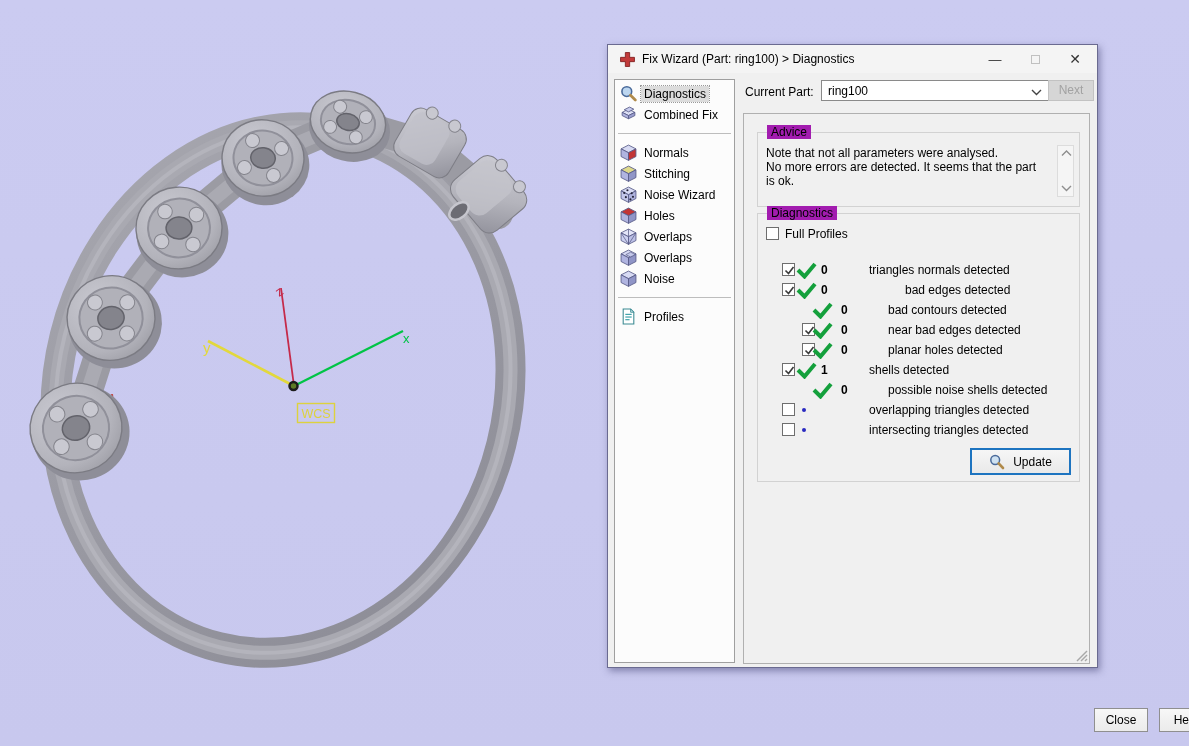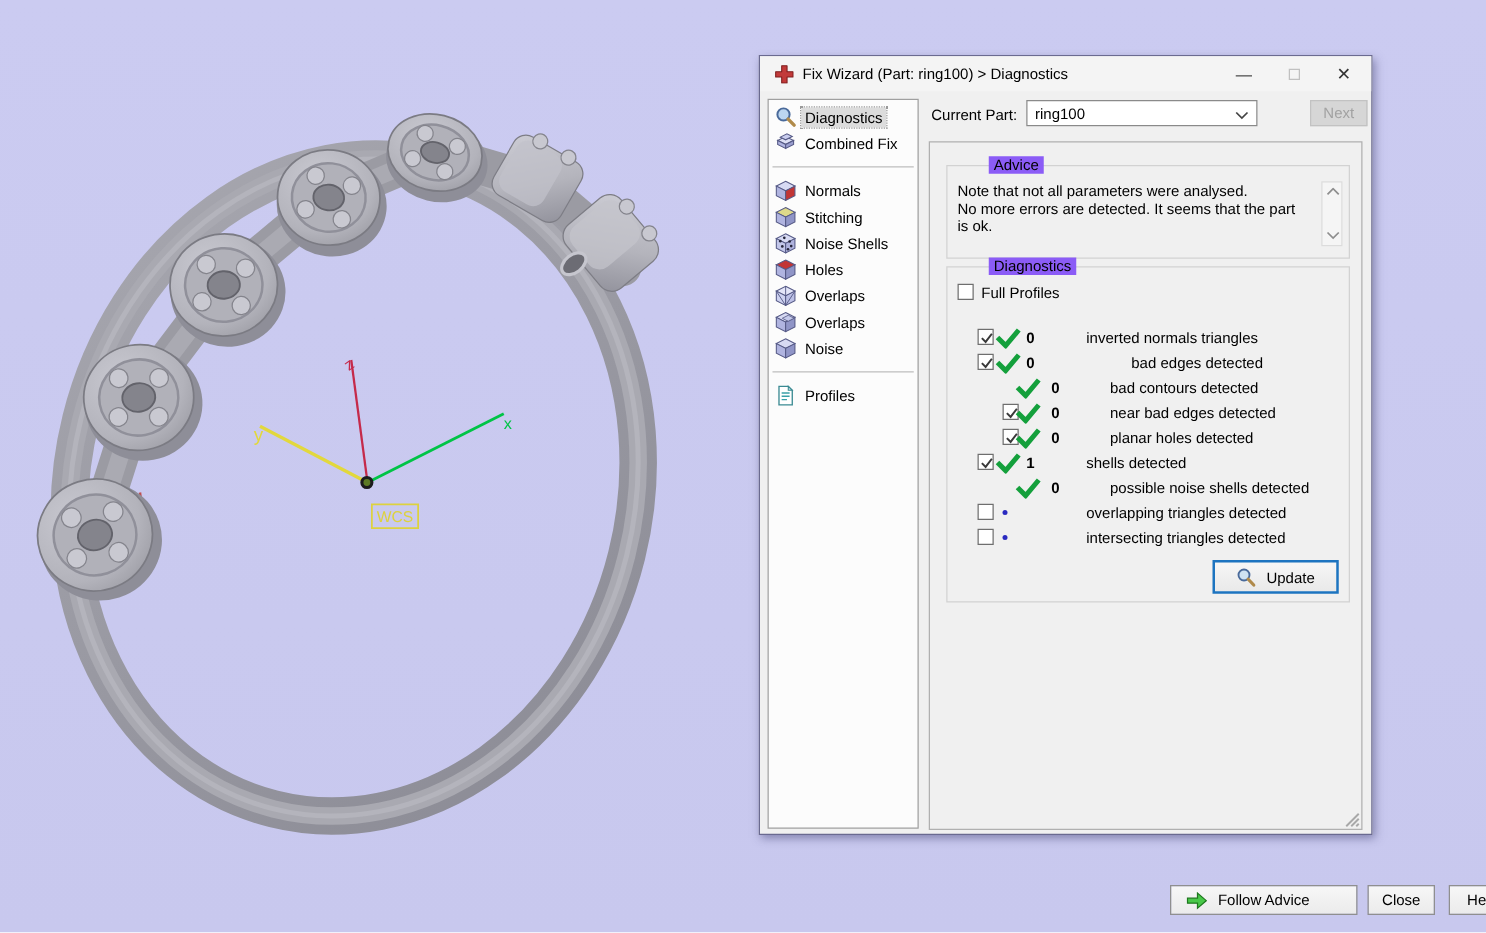--- a/index.html
+++ b/index.html
@@ -18,40 +18,40 @@
   #title-icon { margin-left:12px; width:15px; height:15px; }
   #title-text { margin-left:7px; font-size:12px; }
   .winbtns { position:absolute; right:2px; top:0; height:28px; display:flex; }
   .winbtn { width:40px; height:28px; display:flex; align-items:center; justify-content:center;
             font-size:13px; color:#333; }
   .winbtn .maxbox { width:9px; height:9px; border:1px solid #c0c0c0; }
   .winbtn.close { font-size:14px; }
 
   
   #current-part-label { position:absolute; left:137px; top:40px; }
-  #current-part-select { position:absolute; left:213px; top:35px; width:185px; height:21px;
+  #current-part-select { position:absolute; left:213px; top:35px; width:228px; height:21px;
         background:#fff; border:1px solid #8a8a8a; display:flex; align-items:center; padding-left:6px; }
   #current-part-select svg { position:absolute; right:6px; top:8px; }
   #next-btn { position:absolute; left:440px; top:35px; width:46px; height:21px;
         background:#d6d6d6; border:1px solid #c2c2c2; color:#a2a2a2; text-align:center; line-height:19px; }
 
   
   #sidebar { position:absolute; left:6px; top:34px; width:121px; height:584px;
              background:#fcfcfc; border:1px solid #9f9f9f; padding-top:3px; }
   .side-item { height:21px; display:flex; align-items:center; padding-left:5px; cursor:default; }
   .side-item .ic { width:17px; height:17px; margin-right:4px; flex:none; }
   .side-item .lb { padding:1px 3px; white-space:nowrap; }
   .side-item.selected .lb { background:#dcdcdc; outline:1px dotted #9a9a9a; }
   .side-sep { border-top:1px solid #bdbdbd; margin:8px 3px; }
 
   
   #mainpanel { position:absolute; left:135px; top:68px; width:347px; height:551px;
                border:1px solid #b0b0b0; }
   .groupbox { position:absolute; border:1px solid #d2d2d2; }
-  .grouplabel { position:absolute; top:-8px; left:9px; background:#8b5cf6; padding:0 4px;margin-left:24px; }
+  .grouplabel { position:absolute; top:-8px; left:9px; background:#a21caf; padding:0 4px; }
   #advice-box { left:13px; top:18px; width:323px; height:75px; }
   #advice-text { position:absolute; left:8px; top:13px; width:280px; line-height:14px; }
   .mini-scroll { position:absolute; right:5px; top:12px; width:17px; height:52px;
                  background:#f5f5f5; border:1px solid #dcdcdc; }
   .mini-scroll svg { position:absolute; left:3px; }
   .mini-scroll .up { top:4px; } .mini-scroll .dn { bottom:4px; }
 
   #diag-box { left:13px; top:99px; width:323px; height:269px; }
   .cbx { width:13px; height:13px; background:#fff; border:1px solid #6e6e6e; position:absolute; }
   .cbx svg { position:absolute; left:0; top:0; }
@@ -263,21 +263,21 @@
 <polygon points="15,4.6 8,8.2 8,15.4 15,11.8" fill="#aeb2dd" stroke="#565a86" stroke-width="0.8"></polygon>
               <g fill="#25253a">
                 <circle cx="4" cy="6.5" r="1"></circle>
                 <circle cx="5.5" cy="10.5" r="1"></circle>
                 <circle cx="11" cy="6.8" r="1"></circle>
                 <circle cx="12.2" cy="10.2" r="1"></circle>
                 <circle cx="9.8" cy="12.6" r="1"></circle>
                 <circle cx="7" cy="4" r="1"></circle>
               </g>
             </svg></span>
-          <span class="lb">Noise Shells</span>
+          <span class="lb">Noise Wizard</span>
         </div>
         <div class="side-item">
           <span class="ic"><svg width="17" height="17" viewBox="0 0 16 16">
 <polygon points="8,1 15,4.6 8,8.2 1,4.6" fill="#c23535" stroke="#565a86" stroke-width="0.8"></polygon>
 <polygon points="1,4.6 8,8.2 8,15.4 1,11.8" fill="#b0b4e0" stroke="#565a86" stroke-width="0.8"></polygon>
 <polygon points="15,4.6 8,8.2 8,15.4 15,11.8" fill="#9095c7" stroke="#565a86" stroke-width="0.8"></polygon>
             </svg></span>
           <span class="lb">Holes</span>
         </div>
         <div class="side-item">
@@ -353,21 +353,21 @@
             <div class="diag-row" style="top: 46px;">
               <span class="cbx" style="left: 24px;">
                 <svg width="13" height="13" viewBox="0 0 13 13">
                   <polyline points="2.5,6.5 5.5,9.5 10.5,3" fill="none" stroke="#3a3a3a" stroke-width="1.6"></polyline>
                 </svg>
               </span>
               <span class="mark-check" style="left: 38px;"><svg width="21" height="17" viewBox="0 0 21 17">
                   <polyline points="2,8 8.5,14.5 19,2" fill="none" stroke="#14a03c" stroke-width="4"></polyline>
                 </svg></span>
               <span class="cnt" style="left: 63px;">0</span>
-              <span class="lb" style="left: 111px;">inverted normals triangles</span>
+              <span class="lb" style="left: 111px;">triangles normals detected</span>
             </div>
             <div class="diag-row" style="top: 66px;">
               <span class="cbx" style="left: 24px;">
                 <svg width="13" height="13" viewBox="0 0 13 13">
                   <polyline points="2.5,6.5 5.5,9.5 10.5,3" fill="none" stroke="#3a3a3a" stroke-width="1.6"></polyline>
                 </svg>
               </span>
               <span class="mark-check" style="left: 38px;"><svg width="21" height="17" viewBox="0 0 21 17">
                   <polyline points="2,8 8.5,14.5 19,2" fill="none" stroke="#14a03c" stroke-width="4"></polyline>
                 </svg></span>
@@ -437,26 +437,20 @@
           </div>
         <div id="update-btn">
           <svg width="16" height="16" viewBox="0 0 16 16">
             <circle cx="6.2" cy="6" r="4.4" fill="#cfe2f2" stroke="#4a6a9a" stroke-width="1.5"></circle>
             <line x1="9.6" y1="9.4" x2="14" y2="14" stroke="#b08a4a" stroke-width="2.6" stroke-linecap="round"></line>
           </svg>
           <span>Update</span>
         </div>
       </div>
 
-      <div id="follow-advice-btn" class="footbtn">
-        <svg width="17" height="15" viewBox="0 0 17 15">
-          <polygon points="1,5.5 9,5.5 9,1.5 16,7.5 9,13.5 9,9.5 1,9.5" fill="#48c848" stroke="#1e781e" stroke-width="1"></polygon>
-        </svg>
-        <span>Follow Advice</span>
-      </div>
       <div id="close-btn" class="footbtn">Close</div>
       <div id="help-btn" class="footbtn">Help</div>
 
       <svg id="grip" width="14" height="14">
         <line x1="13" y1="3" x2="3" y2="13" stroke="#a8a8a8" stroke-width="1.5"></line>
         <line x1="13" y1="7" x2="7" y2="13" stroke="#a8a8a8" stroke-width="1.5"></line>
         <line x1="13" y1="11" x2="11" y2="13" stroke="#a8a8a8" stroke-width="1.5"></line>
       </svg>
     </div>
   </div>

